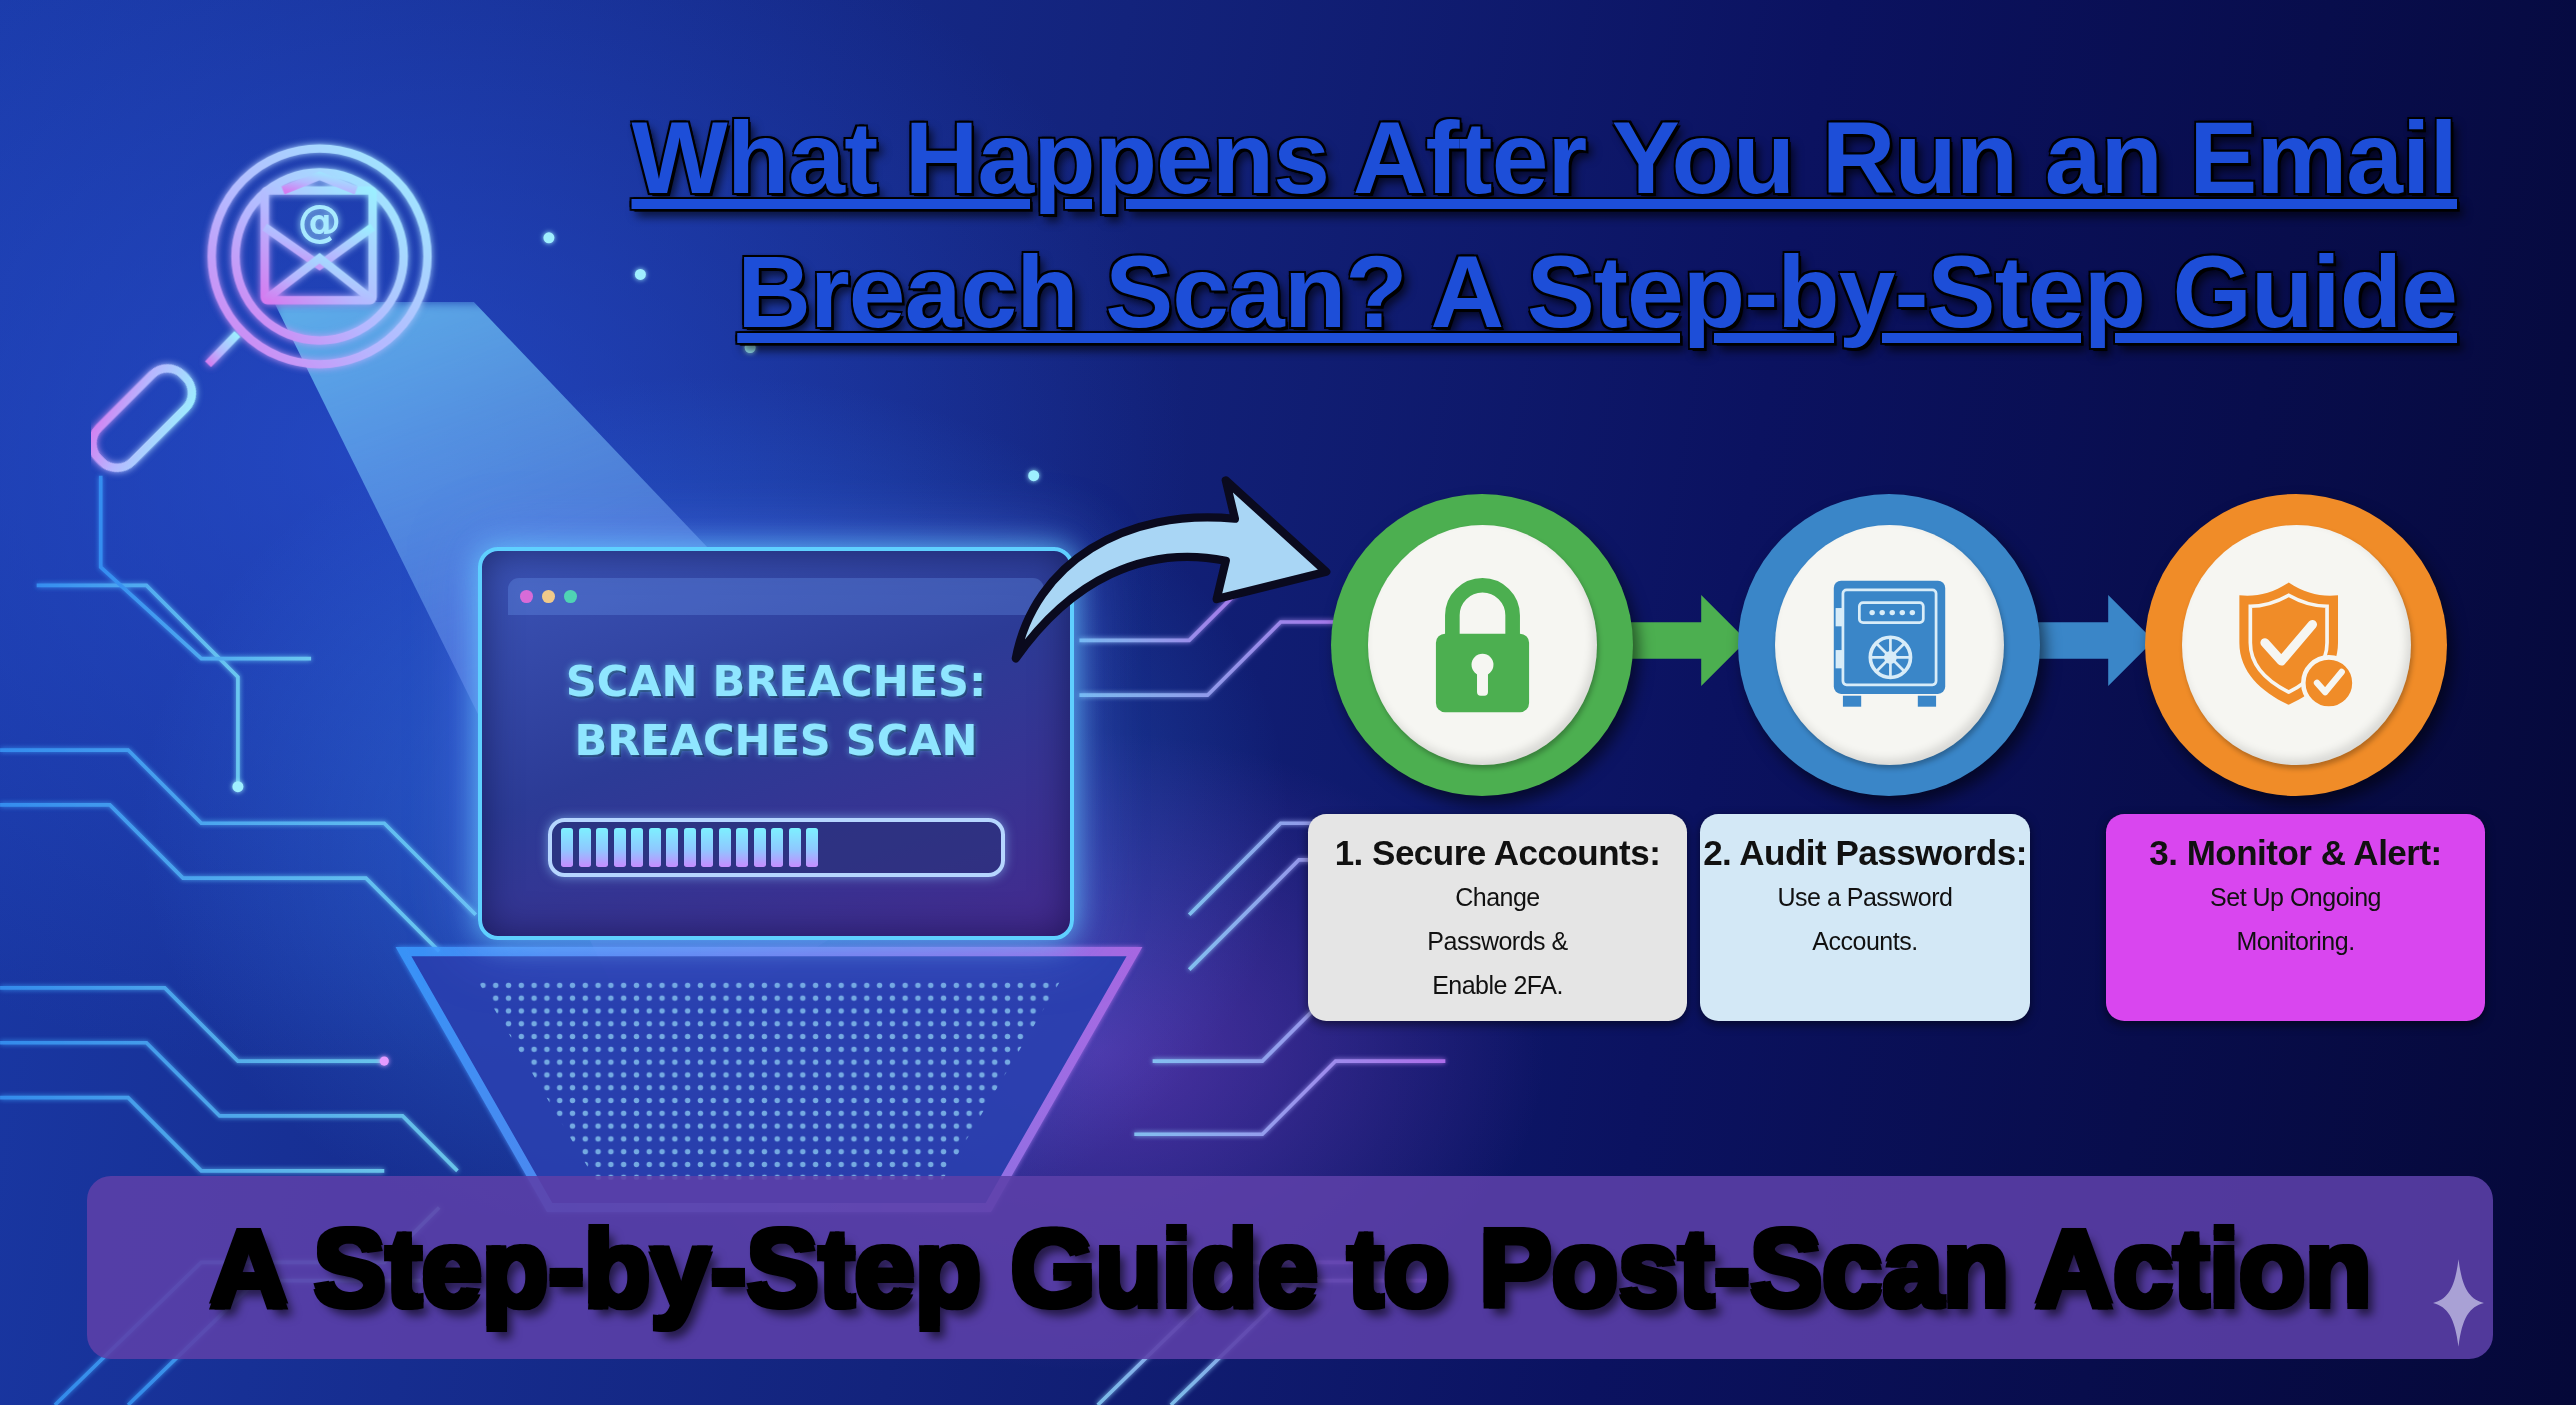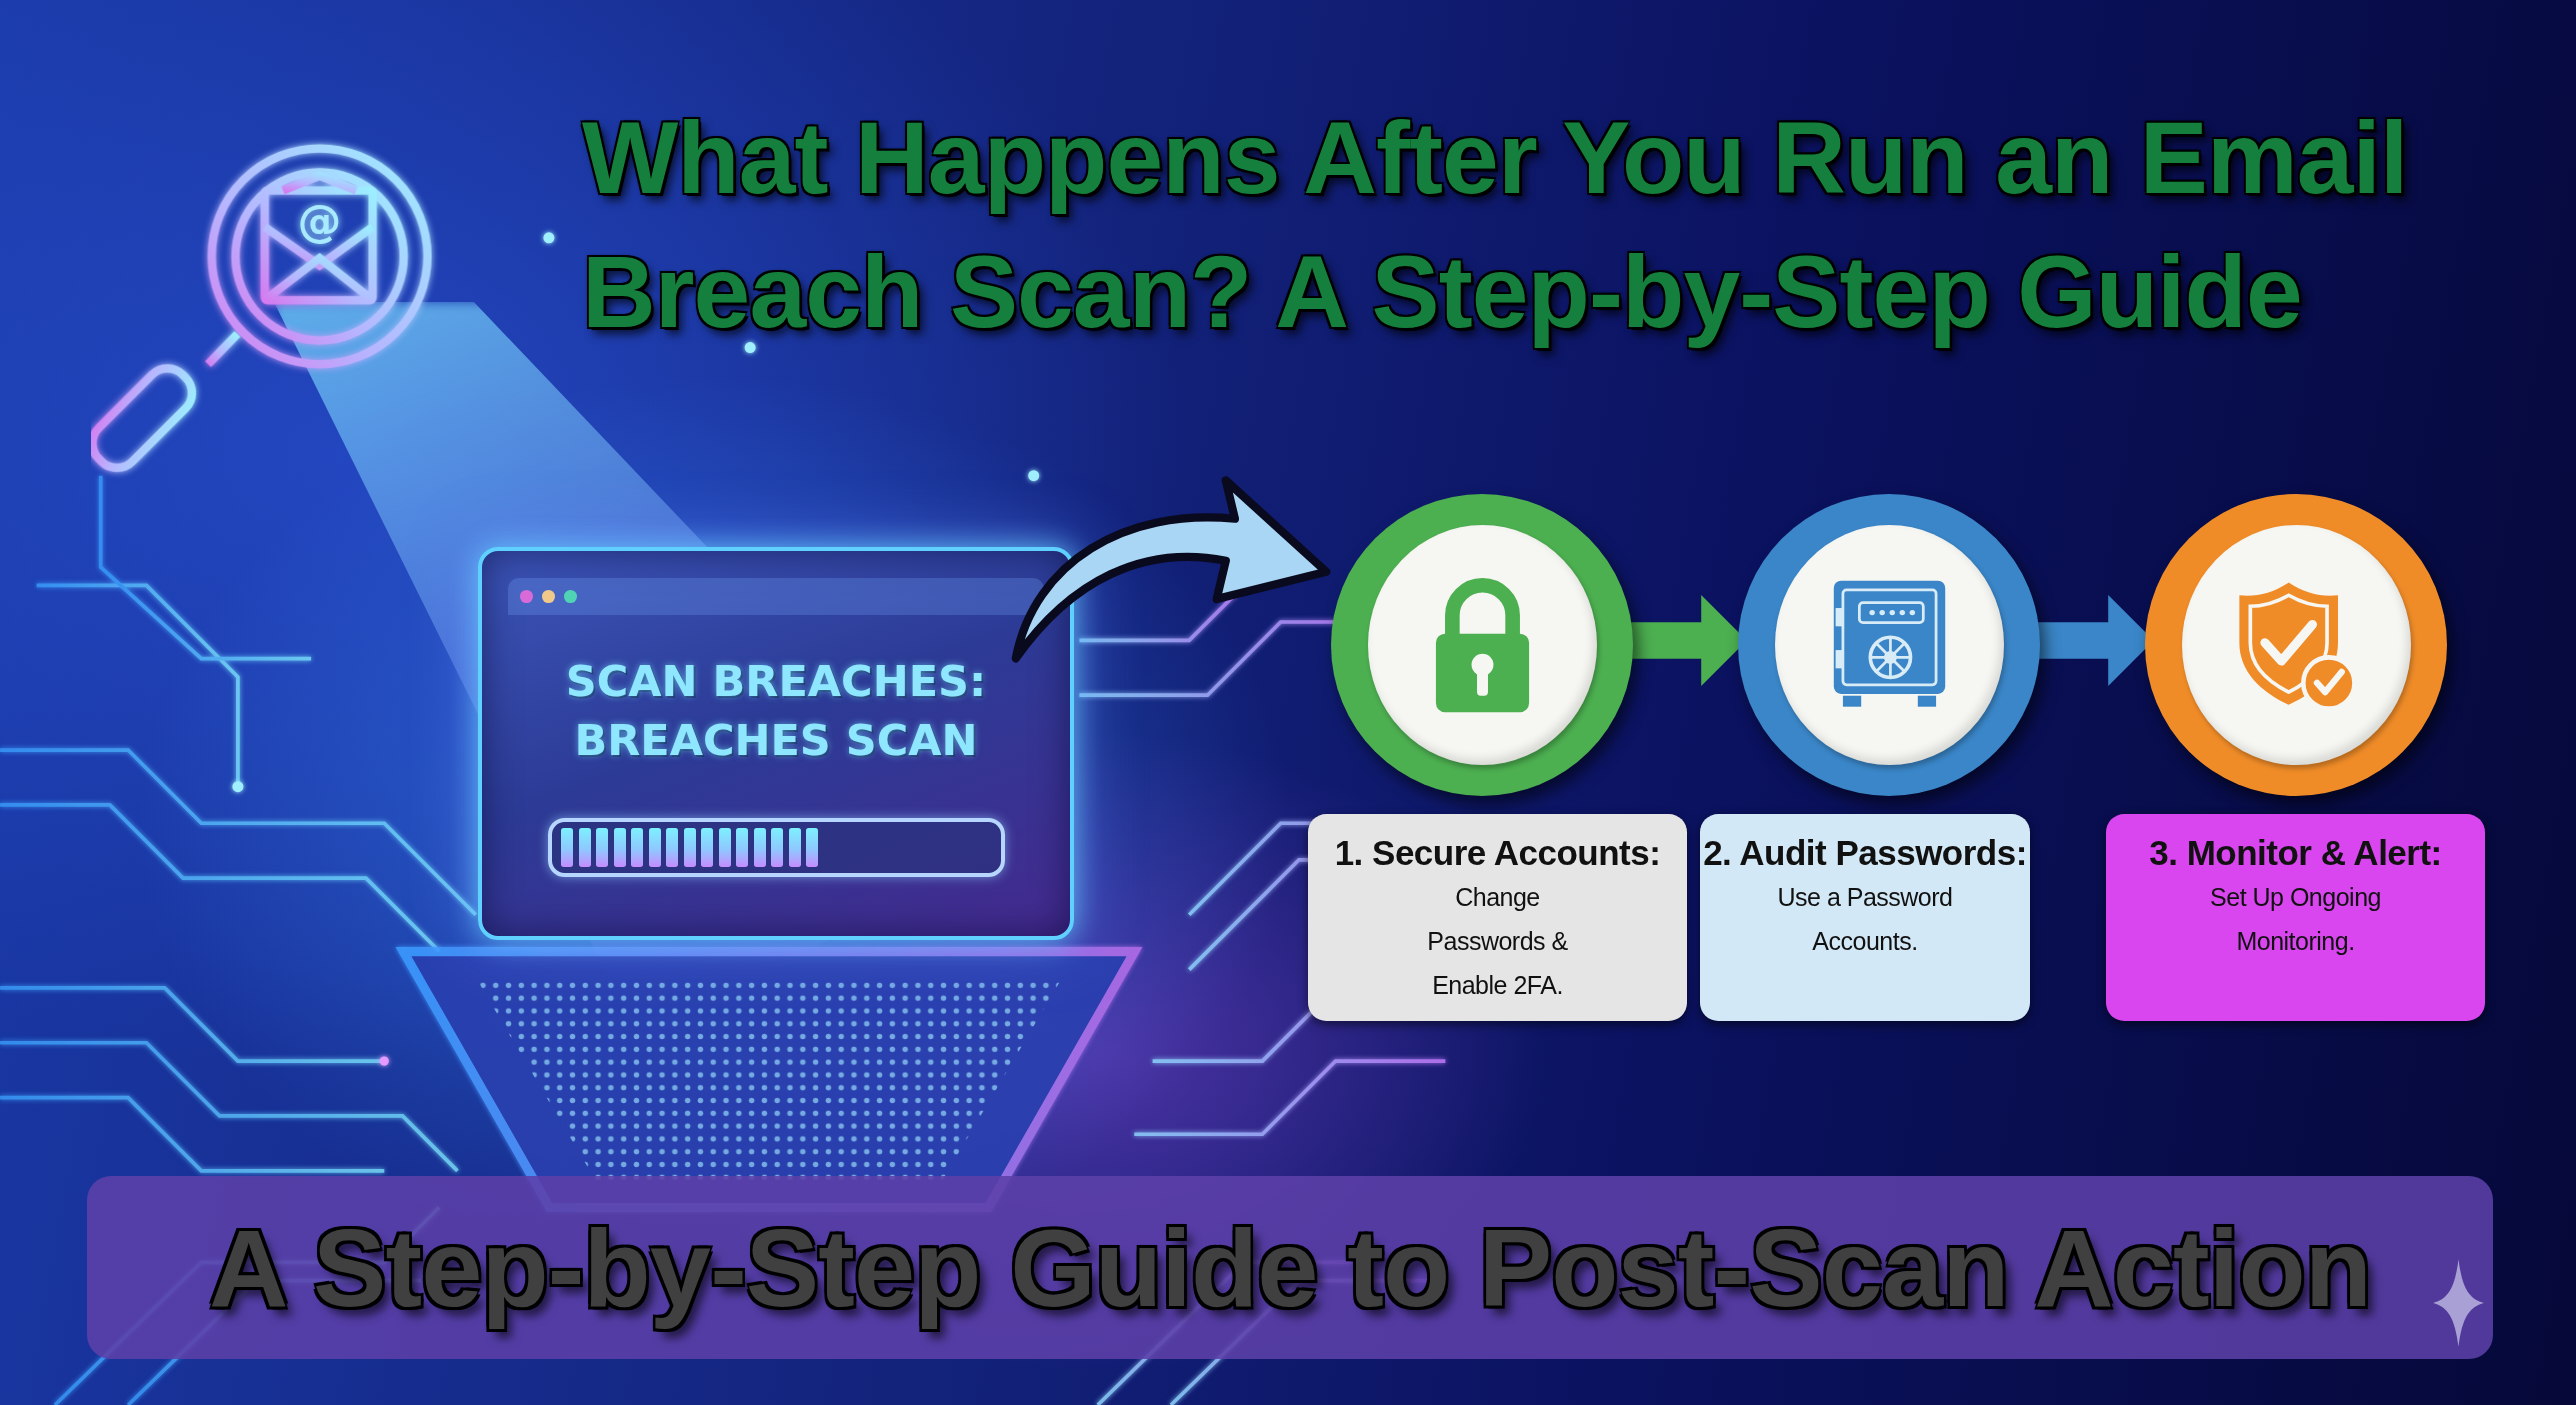--- a/index.html
+++ b/index.html
@@ -11,25 +11,26 @@
       radial-gradient(ellipse 823px 640px at 714px 823px, rgba(60,140,255,0.55), rgba(20,40,140,0) 70%),
       radial-gradient(ellipse 640px 457px at 1098px 1052px, rgba(190,90,255,0.35), rgba(0,0,0,0) 70%),
       radial-gradient(ellipse 1098px 823px at 366px 457px, rgba(40,80,210,0.7), rgba(0,0,0,0) 75%),
       linear-gradient(100deg, #1a3aa8 0%, #13237c 40%, #0b1260 65%, #050838 100%);
   }
   svg.bg { position: absolute; left: 0; top: 0; }
 
   
   .title {
     position: absolute; right: 119px; top: 91px; width: 1875px;
-    text-align: left;
+    text-align: right;
     font-family: "Liberation Sans", sans-serif; font-weight: 700;
-    font-size: 102px; line-height: 134px; color: #15803d;
+    font-size: 102px; line-height: 134px; color: #1d4ed8;
     letter-spacing: -0.9px;
     text-shadow: 0 0 3.7px #000, 2.7px 2.7px 0 #000, -1.8px -1.8px 0 #000, 1.8px -1.8px 0 #000, -1.8px 1.8px 0 #000, 5.5px 7.3px 9.1px rgba(0,0,0,0.7);
+    text-decoration: underline;
   }
   .title span { display: block; }
 
   
   .beam {
     position: absolute; left: 274px; top: 302px; width: 714px; height: 750px;
     background: linear-gradient(160deg, rgba(120,220,255,0.7), rgba(150,120,255,0.25) 60%, rgba(120,100,255,0) 100%);
     clip-path: polygon(0 0, 28% 0, 100% 72%, 52% 100%);
     filter: blur(5.5px);
   }
@@ -102,21 +103,21 @@
 
   
   .banner {
     position: absolute; left: 87px; top: 1176px; width: 2406px; height: 183px;
     border-radius: 24px;
     background: rgba(92,64,168,0.88);
     display: flex; align-items: center; justify-content: center;
   }
   .banner-text {
     font-family: "Liberation Sans", sans-serif; font-weight: 700;
-    font-size: 110px; color: #404040; letter-spacing: -0.9px;
+    font-size: 110px; color: #000000; letter-spacing: -0.9px;
     text-shadow: 0 0 3.7px #000, 2.7px 2.7px 0 #000, -2.7px -2.7px 0 #000, 2.7px -2.7px 0 #000, -2.7px 2.7px 0 #000, 7.3px 9.1px 9.1px rgba(0,0,0,0.6);
   }
   .sparkle { position: absolute; left: 2433px; top: 1259px; width: 51px; height: 88px; }
 </style>
 </head>
 <body>
 
 <svg class="bg" width="2576" height="1405" viewBox="0 0 2816 1536">
   <defs>
     <filter id="glow">

